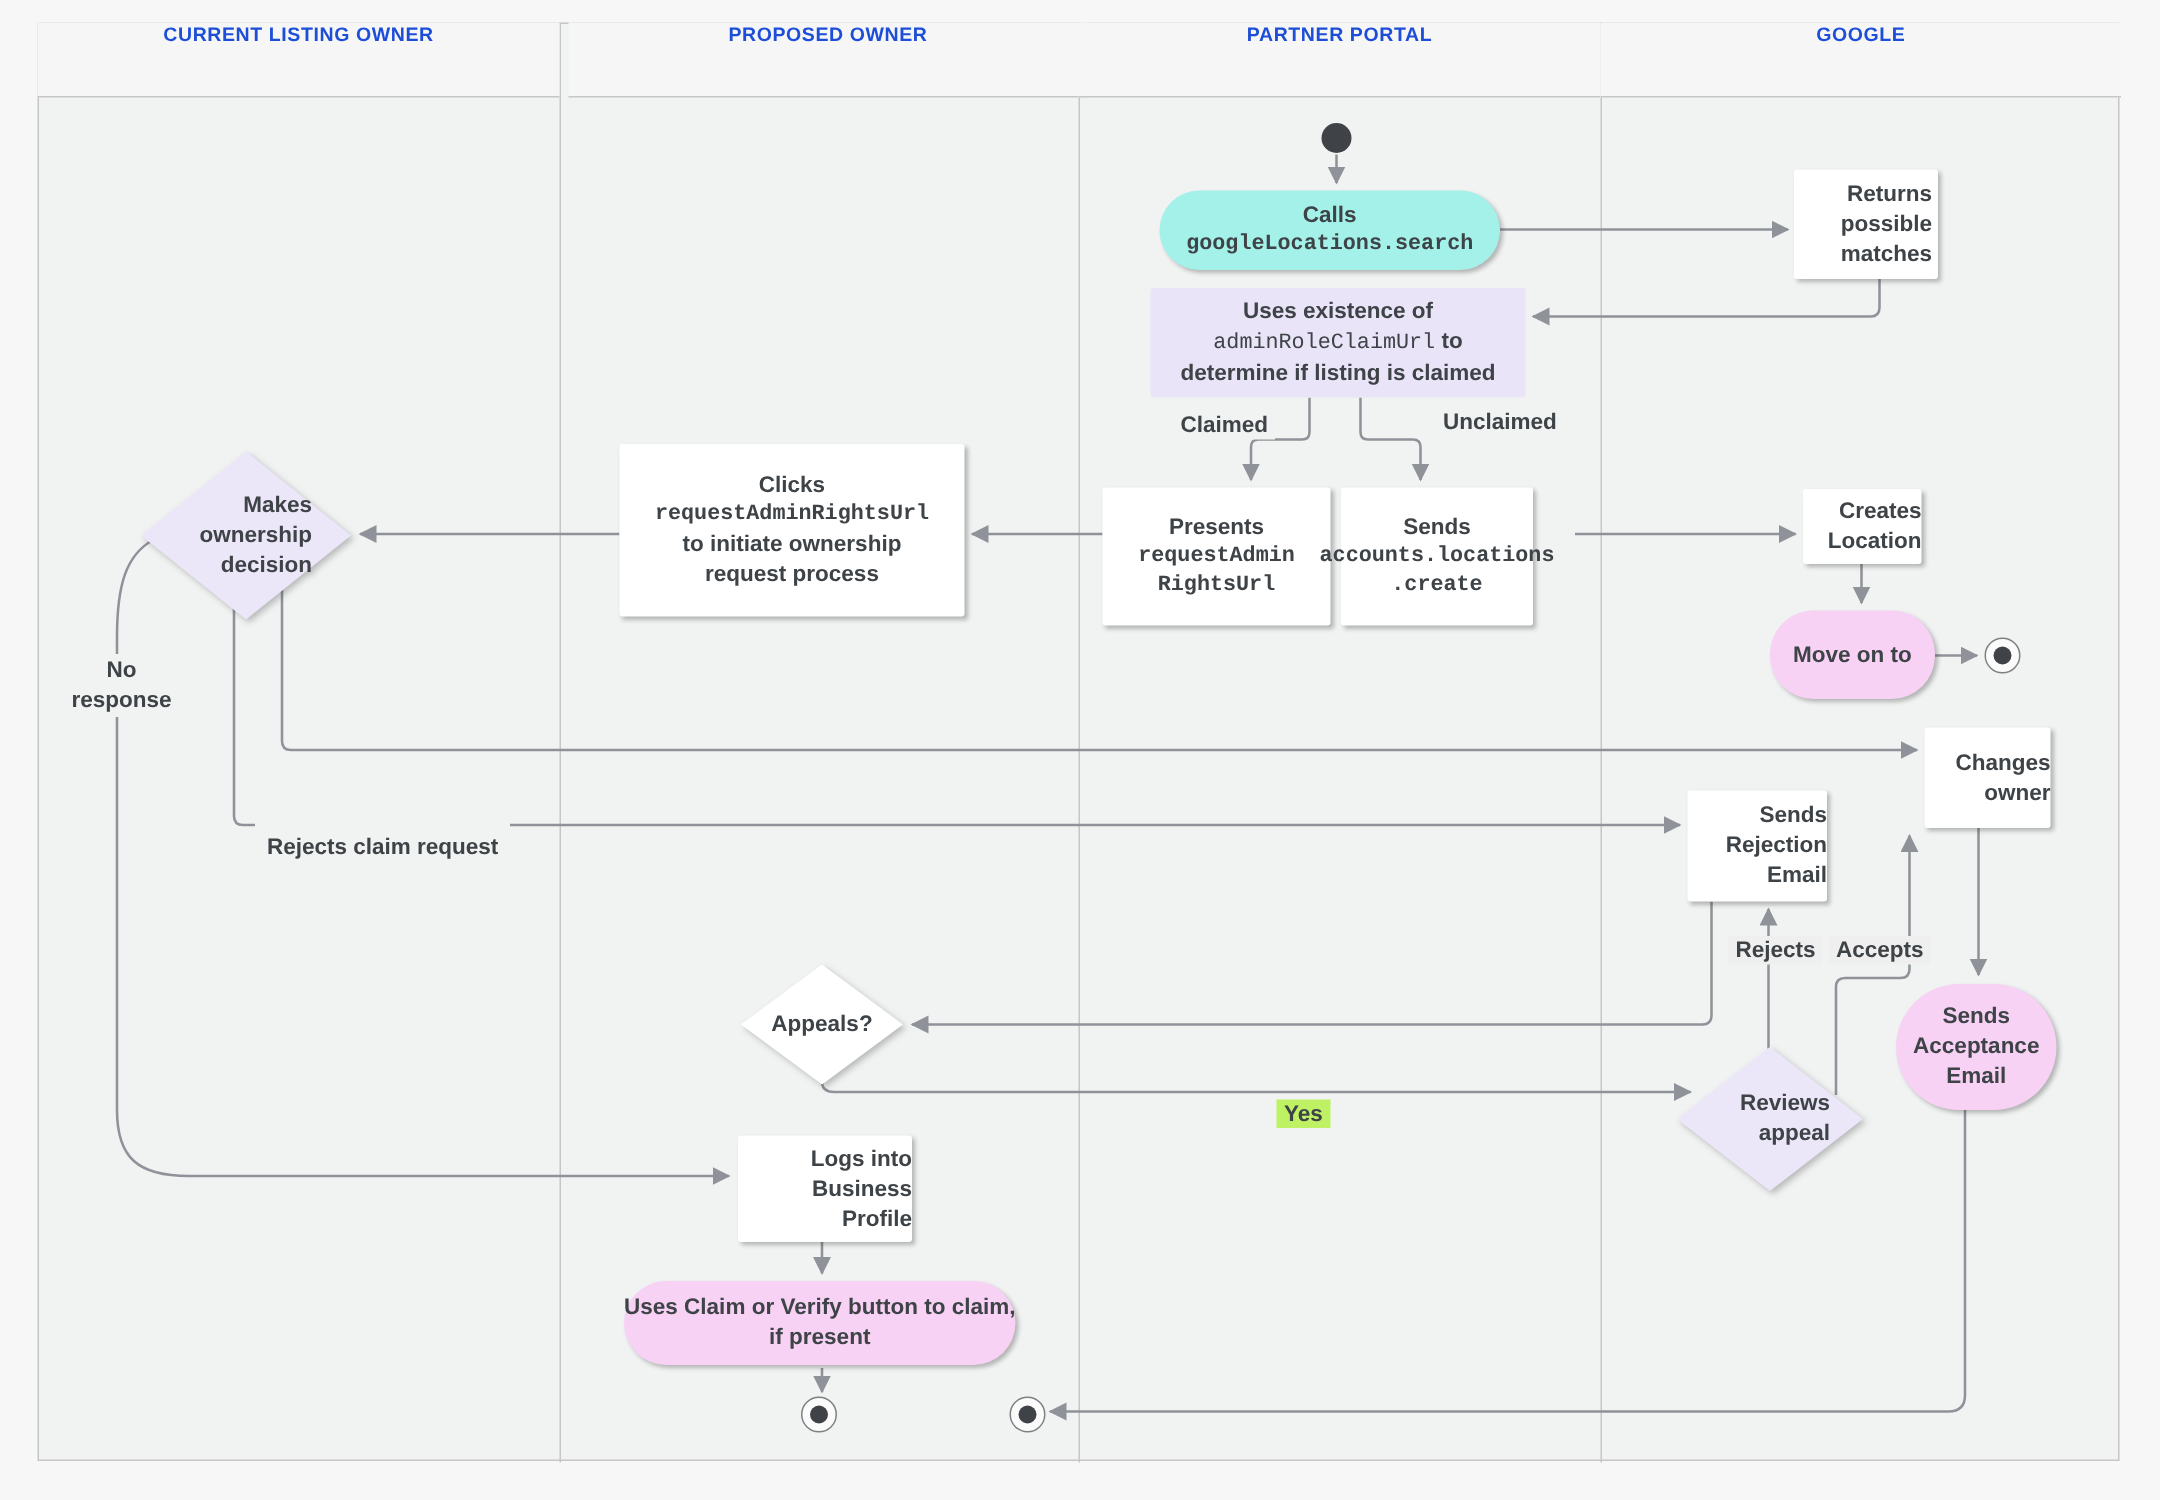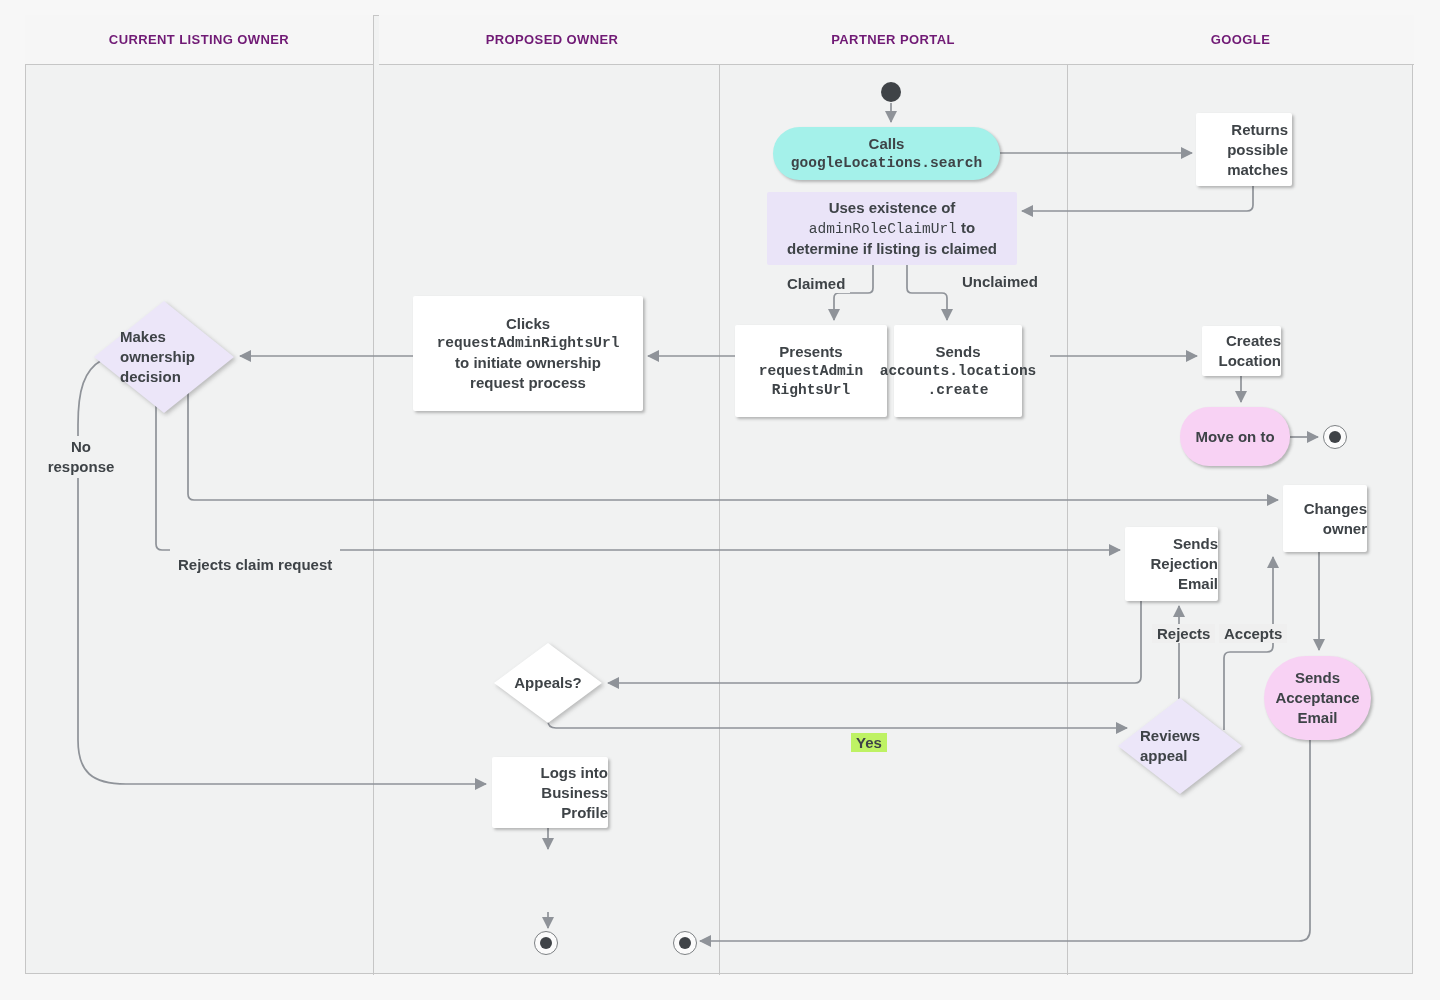--- a/index.html
+++ b/index.html
@@ -3,39 +3,39 @@
 <meta charset="utf-8">
 <style>
   html,body{margin:0;padding:0;}
   .page{position:relative;width:1440px;height:1000px;background:var(--page-bg,#f7f7f7);
         font-family:"Liberation Sans",sans-serif;color:var(--node-text,#3e4347);overflow:hidden;}
   .frame{position:absolute;left:25px;top:15px;width:1388px;height:959px;
          border:1px solid var(--border,#c6c6c6);background:var(--lane-bg,#f1f2f2);box-sizing:border-box;}
   .vline{position:absolute;top:15px;height:960px;width:1px;background:var(--border,#c6c6c6);}
   .hcell{position:absolute;top:15px;height:50px;background:var(--header-bg,#f6f6f6);
          border-bottom:1px solid var(--border,#c6c6c6);box-sizing:border-box;
-         display:flex;align-items:center;justify-content:center;
-         font-size:13px;font-weight:700;letter-spacing:.4px;color:#701a75;}
+         display:flex;align-items:flex-start;justify-content:center;
+         font-size:13px;font-weight:700;letter-spacing:.4px;color:#1d4ed8;}
   .edges{position:absolute;left:0;top:0;pointer-events:none;}
   .edges path{stroke:var(--line,#8f9399);stroke-width:1.7;fill:none;}
   .node{position:absolute;display:flex;flex-direction:column;align-items:center;justify-content:center;
         text-align:center;box-sizing:border-box;font-size:15px;line-height:20px;}
   .b{font-weight:700;}
   .code{font-family:"Liberation Mono",monospace;font-size:14.5px;line-height:19px;white-space:nowrap;}
   .box{background:#fff;border-radius:2px;box-shadow:2px 2px 3px rgba(40,40,40,.30);font-weight:700;text-align:right;}
   .pill{border-radius:29px;box-shadow:2px 2px 3px rgba(40,40,40,.30);font-weight:700;}
   .teal{background:var(--teal,#a4f1ea);}
   .pink{background:var(--pink,#f8d2f4);}
   .purple{background:var(--purple-box,#eae4f8);border-radius:2px;}
   .dwrap{position:absolute;filter:drop-shadow(2px 2px 2px rgba(40,40,40,.28));}
   .diamond{position:absolute;inset:0;background:var(--lavender,#ece6f9);
            clip-path:polygon(50% 0,100% 50%,50% 100%,0 50%);}
   .diamond.white{background:#fff;}
   .dtext{position:absolute;inset:0;display:flex;align-items:center;justify-content:center;
-         text-align:left;font-size:15px;line-height:20px;font-weight:700;}
+         text-align:right;font-size:15px;line-height:20px;font-weight:700;}
   .lbl{position:absolute;font-size:15px;font-weight:700;background:var(--lane-bg,#f1f2f2);
        padding:1px 5px;white-space:nowrap;}
   .startnode{position:absolute;width:20px;height:20px;border-radius:50%;background:var(--dark-dot,#3f4347);}
   .endnode{position:absolute;width:24px;height:24px;border-radius:50%;box-sizing:border-box;
            border:1.5px solid #7d8184;background:#fbfbfb;display:flex;align-items:center;justify-content:center;}
   .endnode .dot{width:12px;height:12px;border-radius:50%;background:var(--dark-dot,#3f4347);}
 </style>
 </head>
 <body>
 
@@ -165,20 +165,23 @@
 
   <div class="dwrap" style="left:494px;top:643px;width:108px;height:80px">
     <div class="diamond white"></div>
     <div class="dtext">Appeals?</div>
   </div>
 
   <div class="node box" style="left:492px;top:757px;width:116px;height:71px">
     <span>Logs into Business Profile</span>
   </div>
 
+  <div class="node pill pink" style="left:416px;top:854px;width:261px;height:56px">
+    <span>Uses Claim or Verify button to claim, if present</span>
+  </div>
 
   <div class="lbl" style="left:782px;top:274px">Claimed</div>
   <div class="lbl" style="left:957px;top:272px">Unclaimed</div>
   <div class="lbl" style="left:38px;top:436px;width:76px;text-align:center;white-space:normal;line-height:20px">No response</div>
   <div class="lbl" style="left:170px;top:542px;padding:14px 8px 4px">Rejects claim request</div>
   <div class="lbl" style="left:851px;top:733px;background:#bef264">Yes</div>
   <div class="lbl" style="left:1152px;top:624px;background:#efefef">Rejects</div>
   <div class="lbl" style="left:1219px;top:624px;background:#efefef">Accepts</div>
 </div>
 

